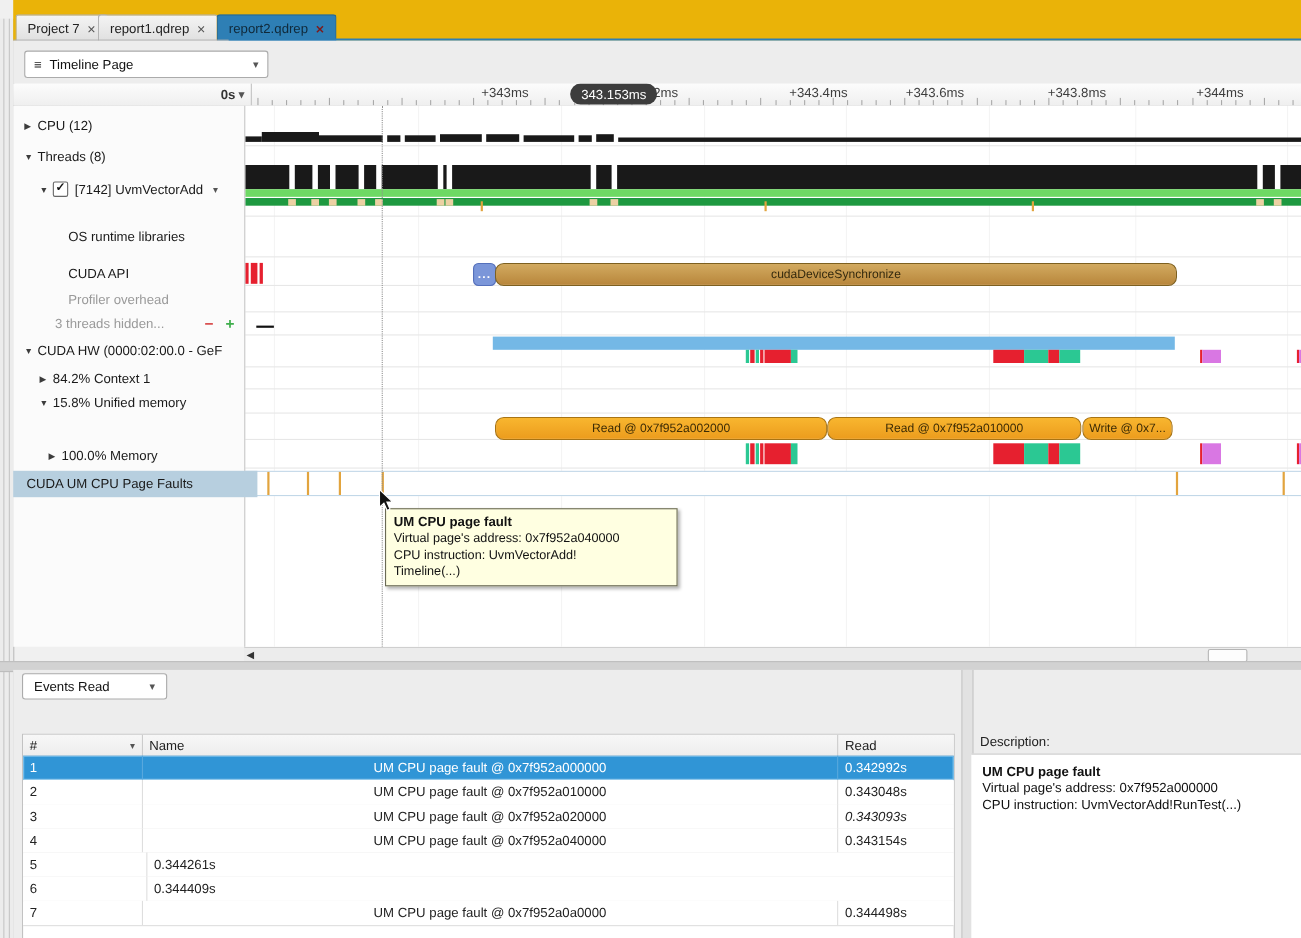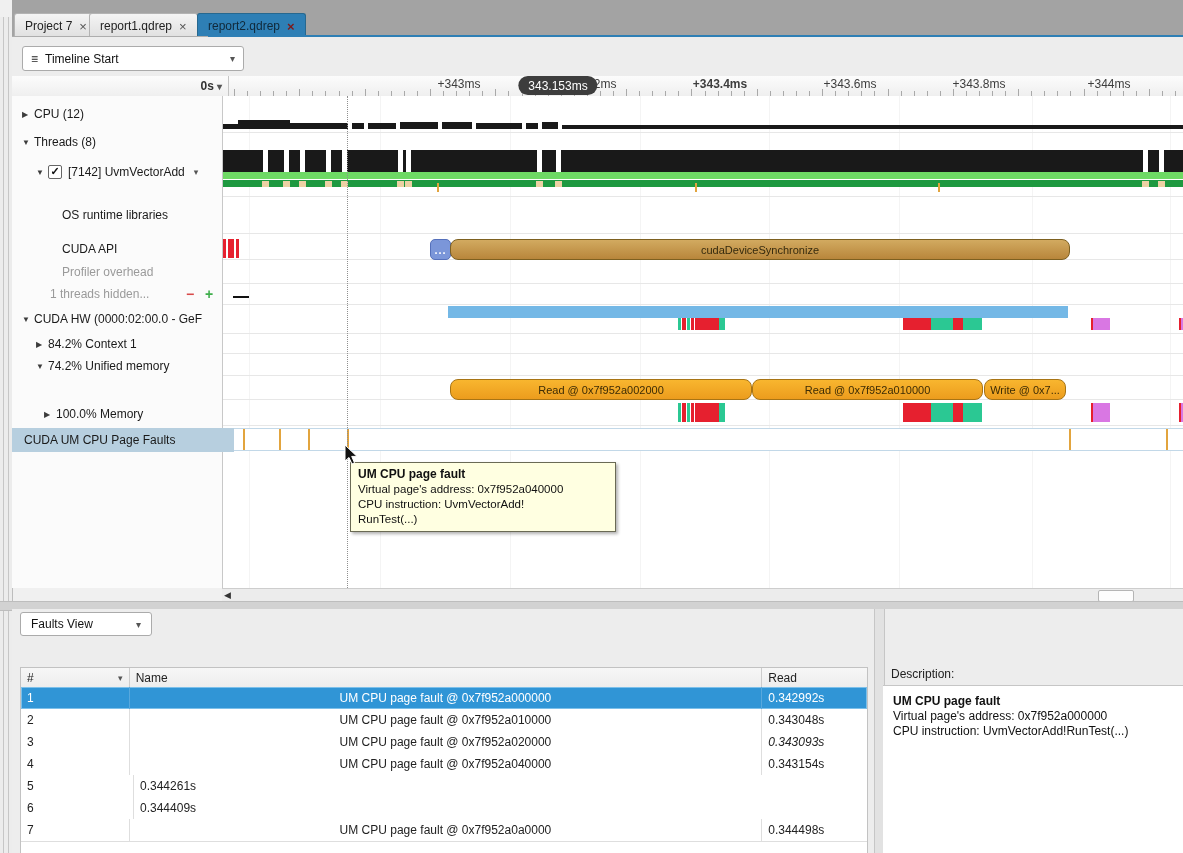--- a/index.html
+++ b/index.html
@@ -3,21 +3,21 @@
 <meta charset="utf-8">
 <style>
   html,body{margin:0;padding:0;background:#fff}
   .app{position:relative;width:1183px;height:853px;overflow:hidden;background:#f0f0f0;
        font-family:"Liberation Sans",sans-serif;font-size:12px;color:#1a1a1a;-webkit-font-smoothing:antialiased}
   .abs{position:absolute}
   
   .edge{left:0;top:17px;width:12px;height:836px;background:#ececec;border-right:1px solid #bdbdbd}
   .edge i{position:absolute;top:0;bottom:0;width:1px;background:#c6c6c6}
   
-  .tabbar{left:12px;top:0;right:0;height:37px;background:#a3a3a3}
+  .tabbar{left:12px;top:0;right:0;height:37px;background:#eab308}
   .tab{position:absolute;top:13px;height:24px;display:flex;align-items:center;gap:7px;padding:0 10px;
        border:1px solid #b3b3b3;border-bottom:none;border-radius:3px 3px 0 0;
        background:linear-gradient(#f4f4f4,#dfdfdf);color:#222;cursor:default}
   .tab .x{font-size:13px;color:#555;line-height:1}
   .tab.active{background:#2e7fb5;border-color:#27688f;color:#10293a;font-weight:400}
   .tab.active .x{color:#7d1a1a;font-weight:700}
   .tab-underline{left:196px;top:35px;right:0;height:2px;background:#2e7fb5}
   .tab-grayline{left:0;top:36px;width:196px;height:1px;background:#adadad}
   
   .toolbar{left:12px;top:37px;right:0;height:39px;background:#ededed}
@@ -92,21 +92,21 @@
       <span>report2.qdrep</span>
       <span class="x">×</span>
     </div>
   </div>
   <div class="abs tab-grayline" style="left:12px"></div>
   <div class="abs tab-underline" style="left:208px"></div>
 
   <div class="abs toolbar">
     <div class="combo" style="left:10px;top:9px;width:204px;height:23px;padding:0 8px">
       <span class="burger">≡</span>
-      <span>Timeline Start</span>
+      <span>Timeline Page</span>
       <span class="caret">▾</span>
     </div>
   </div>
 
   <div class="abs ruler">
     <div class="ruler-left">
       <span>0s</span>
       <span class="caret">▾</span>
     </div>
     <div id="ruler-ticks" class="abs" style="left:210px;top:0;width:961px;height:20px;overflow:hidden">
@@ -178,21 +178,21 @@
         <div class="seg" style="left: 861.55px; top: 13px; width: 1px; height: 7px; background: rgb(169, 169, 169);"></div>
         <div class="seg" style="left: 874.62px; top: 15px; width: 1px; height: 5px; background: rgb(169, 169, 169);"></div>
         <div class="seg" style="left: 887.69px; top: 15px; width: 1px; height: 5px; background: rgb(169, 169, 169);"></div>
         <div class="seg" style="left: 900.76px; top: 15px; width: 1px; height: 5px; background: rgb(169, 169, 169);"></div>
         <div class="seg" style="left: 913.83px; top: 15px; width: 1px; height: 5px; background: rgb(169, 169, 169);"></div>
         <div class="seg" style="left: 926.9px; top: 13px; width: 1px; height: 7px; background: rgb(169, 169, 169);"></div>
         <div class="seg" style="left: 939.97px; top: 15px; width: 1px; height: 5px; background: rgb(169, 169, 169);"></div>
         <div class="seg" style="left: 953.04px; top: 15px; width: 1px; height: 5px; background: rgb(169, 169, 169);"></div>
         <div class="tick-label" style="left: 237px;">+343ms</div>
         <div class="tick-label" style="left: 368px;">+343.2ms</div>
-        <div class="tick-label" style="left: 498px; font-weight: bold;">+343.4ms</div>
+        <div class="tick-label" style="left: 522px;">+343.4ms</div>
         <div class="tick-label" style="left: 628px;">+343.6ms</div>
         <div class="tick-label" style="left: 757px;">+343.8ms</div>
         <div class="tick-label" style="left: 887px;">+344ms</div>
         <div class="badge" style="left: 336px;">343.153ms</div>
       </div>
   </div>
 
   <div class="abs sidebar" id="sidebar">
       <div class="srow" style="top: 8px; padding-left: 10px; height: 20px;">
         <span class="tri">▶</span>
@@ -211,51 +211,51 @@
       <div class="srow" style="top: 109px; padding-left: 50px; height: 20px;">
         <span>OS runtime libraries</span>
       </div>
       <div class="srow" style="top: 166px; padding-left: 50px; height: 20px;">
         <span style="color: rgb(154, 154, 154);">Profiler overhead</span>
       </div>
       <div class="srow" style="top: 143px; padding-left: 50px; height: 20px;">
         <span>CUDA API</span>
       </div>
       <div class="srow" style="top: 188px; padding-left: 38px; height: 20px;">
-        <span style="color: rgb(154, 154, 154);">1 threads hidden...</span>
+        <span style="color: rgb(154, 154, 154);">3 threads hidden...</span>
         <span style="position: absolute; left: 174px; color: rgb(216, 74, 74); font-weight: 700; font-size: 14px;">−</span>
         <span style="position: absolute; left: 193px; color: rgb(63, 174, 76); font-weight: 700; font-size: 14px;">+</span>
       </div>
       <div class="srow" style="top: 213px; padding-left: 10px; height: 20px;">
         <span class="tri">▼</span>
         <span>CUDA HW (0000:02:00.0 - GeF</span>
       </div>
       <div class="srow" style="top: 238px; padding-left: 24px; height: 20px;">
         <span class="tri">▶</span>
         <span>84.2% Context 1</span>
       </div>
       <div class="srow" style="top: 260px; padding-left: 24px; height: 20px;">
         <span class="tri">▼</span>
-        <span>74.2% Unified memory</span>
+        <span>15.8% Unified memory</span>
       </div>
       <div class="srow" style="top: 308px; padding-left: 32px; height: 20px;">
         <span class="tri">▶</span>
         <span>100.0% Memory</span>
       </div>
       <div class="srow" style="top: 332px; padding-left: 12px; height: 24px; background: rgb(183, 207, 223);">
         <span>CUDA UM CPU Page Faults</span>
       </div>
     </div>
 
   <div class="abs canvas" id="canvas">
     <div class="tooltip">
       <b>UM CPU page fault</b><br>
       <span>Virtual page's address: 0x7f952a040000</span><br>
       <span>CPU instruction: UvmVectorAdd!</span><br>
-      <span>RunTest(...)</span>
+      <span>Timeline(...)</span>
     </div>
     <svg class="abs" style="left:122px;top:348px;z-index:25" width="16" height="22">
       <path d="M1,1 L1,17 L5,13.5 L8,20 L10.5,18.8 L7.7,12.4 L13,12.4 Z" fill="#111" stroke="#fff" stroke-width="1"></path>
     </svg>
   <div class="gridv" style="left: 27px;"></div>
       <div class="gridv" style="left: 158px;"></div>
       <div class="gridv" style="left: 288px;"></div>
       <div class="gridv" style="left: 418px;"></div>
       <div class="gridv" style="left: 547px;"></div>
       <div class="gridv" style="left: 677px;"></div>
@@ -362,21 +362,21 @@
 
   <div class="abs hscroll">
     <span class="larr">◀</span>
     <div class="thumb"></div>
   </div>
 
   <div class="abs vsplit"></div>
 
   <div class="abs bottom">
     <div class="combo" style="left:8px;top:3px;width:110px;height:22px;padding:0 10px">
-      <span>Faults View</span>
+      <span>Events Read</span>
       <span class="caret">▾</span>
     </div>
 
     <div class="etable">
       <div class="ehead">
         <div class="hc" style="width:100px">
           <span>#</span>
           <span style="margin-left:auto;font-size:9px;color:#555">▾</span>
         </div>
         <div class="hc" style="width:648px">

